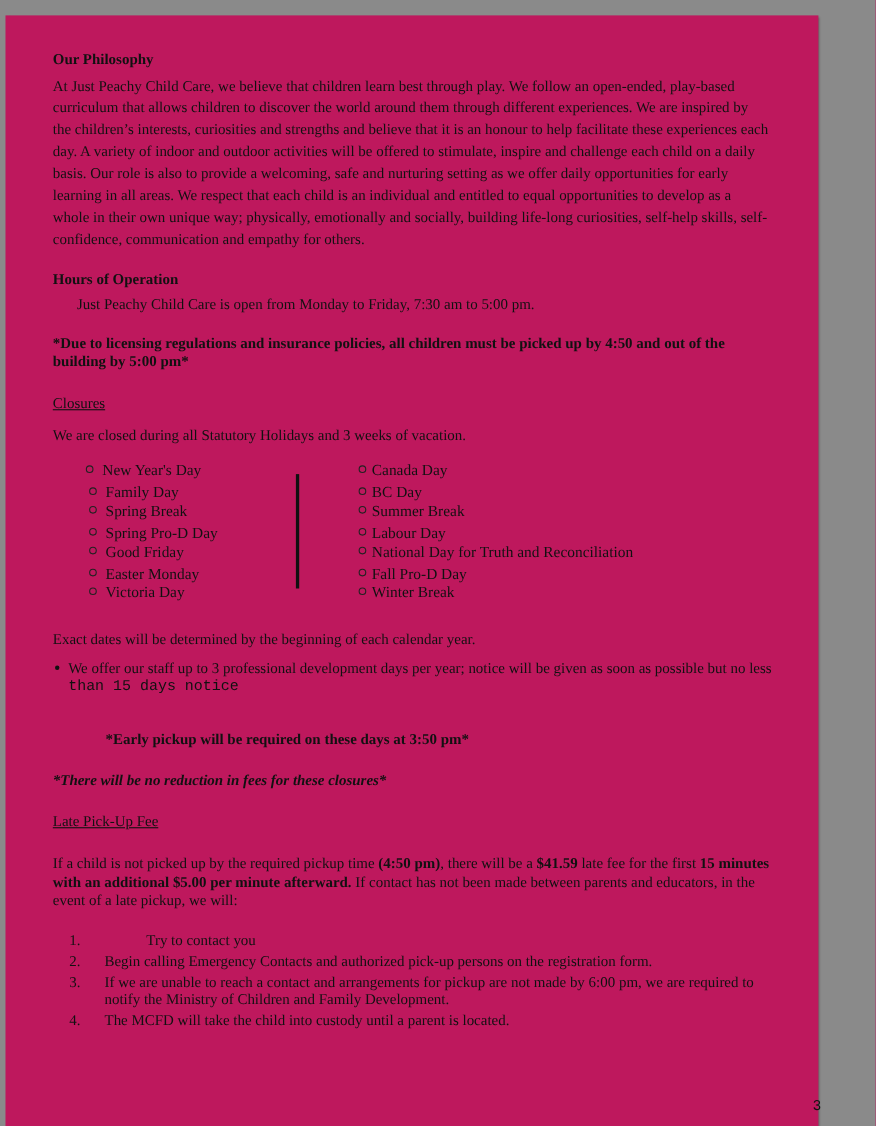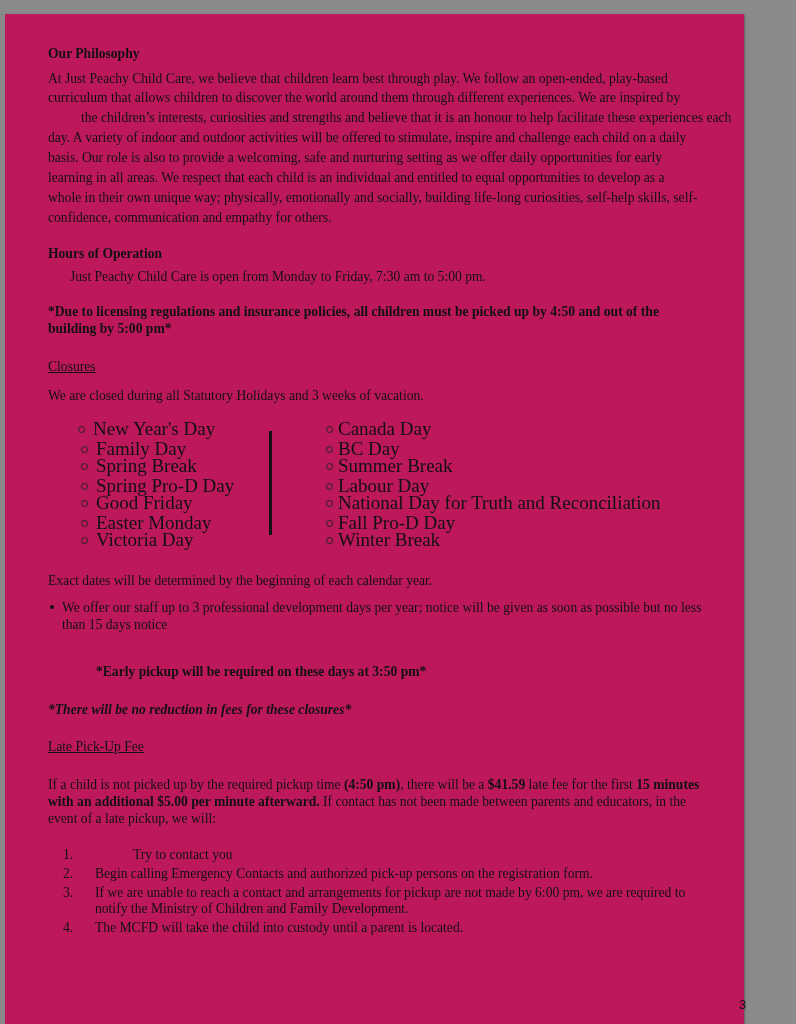--- a/index.html
+++ b/index.html
@@ -15,21 +15,21 @@
     position: absolute;
     left: 5px; top: 14px;
     width: 739px; height: 1015px;
     background: #be185d;
     box-shadow: 1px 1px 2px rgba(0,0,0,0.3);
   }
   .abs { position: absolute; white-space: nowrap; font-size: 13.6px; line-height: 17px; }
   .b { font-weight: bold; }
   .u { text-decoration: underline; }
   .bi { font-weight: bold; font-style: italic; }
-  .holiday { position: absolute; font-size: 19px; line-height: 17px; white-space: nowrap; }
+  .holiday { position: absolute; font-size: 14px; line-height: 17px; white-space: nowrap; }
   .holiday .circ {
     display: inline-block; width: 5px; height: 5px;
     border: 1px solid #222; border-radius: 50%;
     margin-right: 8px; vertical-align: 2px;
   }
   .divider {
     position: absolute; left: 264px; top: 417px;
     width: 3px; height: 104px; background: #111;
   }
   .bullet-dot {
@@ -43,21 +43,21 @@
   }
 </style>
 </head>
 <body>
 
 <div class="page">
 
   <div class="abs b" style="left:43px; top:31px;">Our Philosophy</div>
   <div class="abs" style="left:43px; top:56px;">At Just Peachy Child Care, we believe that children learn best through play. We follow an open-ended, play-based</div>
   <div class="abs" style="left:43px; top:75px;">curriculum that allows children to discover the world around them through different experiences. We are inspired by</div>
-  <div class="abs" style="left:43px; top:95px;margin-left:33px;">the children’s interests, curiosities and strengths and believe that it is an honour to help facilitate these experiences each</div>
+  <div class="abs" style="left:43px; top:95px;">the children’s interests, curiosities and strengths and believe that it is an honour to help facilitate these experiences each</div>
   <div class="abs" style="left:43px; top:115px;">day. A variety of indoor and outdoor activities will be offered to stimulate, inspire and challenge each child on a daily</div>
   <div class="abs" style="left:43px; top:135px;">basis. Our role is also to provide a welcoming, safe and nurturing setting as we offer daily opportunities for early</div>
   <div class="abs" style="left:43px; top:155px;">learning in all areas. We respect that each child is an individual and entitled to equal opportunities to develop as a</div>
   <div class="abs" style="left:43px; top:175px;">whole in their own unique way; physically, emotionally and socially, building life-long curiosities, self-help skills, self-</div>
   <div class="abs" style="left:43px; top:195px;">confidence, communication and empathy for others.</div>
 
   <div class="abs b" style="left:43px; top:231px;">Hours of Operation</div>
   <div class="abs" style="left:43px; top:254px;margin-left:22px;">Just Peachy Child Care is open from Monday to Friday, 7:30 am to 5:00 pm.</div>
   <div class="abs b" style="left:43px; top:289px;">*Due to licensing regulations and insurance policies, all children must be picked up by 4:50 and out of the</div>
   <div class="abs b" style="left:43px; top:306px;">building by 5:00 pm*</div>
@@ -83,21 +83,21 @@
     <div class="holiday" style="left:321px; top:443px;"><span class="circ" style="margin-right:5px"></span><span>Summer Break</span></div>
     <div class="holiday" style="left:321px; top:463px;"><span class="circ" style="margin-right:5px"></span><span>Labour Day</span></div>
     <div class="holiday" style="left:321px; top:480px;"><span class="circ" style="margin-right:5px"></span><span>National Day for Truth and Reconciliation</span></div>
     <div class="holiday" style="left:321px; top:500px;"><span class="circ" style="margin-right:5px"></span><span>Fall Pro-D Day</span></div>
     <div class="holiday" style="left:321px; top:517px;"><span class="circ" style="margin-right:5px"></span><span>Winter Break</span></div>
   </div>
 
   <div class="abs" style="left:43px; top:558px;">Exact dates will be determined by the beginning of each calendar year.</div>
 
   <div class="abs" style="left:45px; top:585px;"><span class="bullet-dot"></span><span>We offer our staff up to 3 professional development days per year; notice will be given as soon as possible but no less</span></div>
-  <div class="abs" style="left:57px; top:602px;">than 15 days notice</div>
+  <div class="abs" style="left:57px; top:602px;font-family:Liberation Mono, monospace;">than 15 days notice</div>
 
   <div class="abs b" style="left:91px; top:649px;">*Early pickup will be required on these days at 3:50 pm*</div>
 
   <div class="abs bi" style="left:43px; top:687px;">*There will be no reduction in fees for these closures*</div>
 
   <div class="abs u" style="left:43px; top:724px;">Late Pick-Up Fee</div>
 
   <div class="abs" style="left:43px; top:762px;"><span>If a child is not picked up by the required pickup time </span><span class="b">(4:50 pm)</span><span>, there will be a </span><span class="b">$41.59</span><span> late fee for the first </span><span class="b">15 minutes</span></div>
   <div class="abs" style="left:43px; top:779px;"><span class="b">with an additional $5.00 per minute afterward.</span><span> If contact has not been made between parents and educators, in the</span></div>
   <div class="abs" style="left:43px; top:796px;">event of a late pickup, we will:</div>

